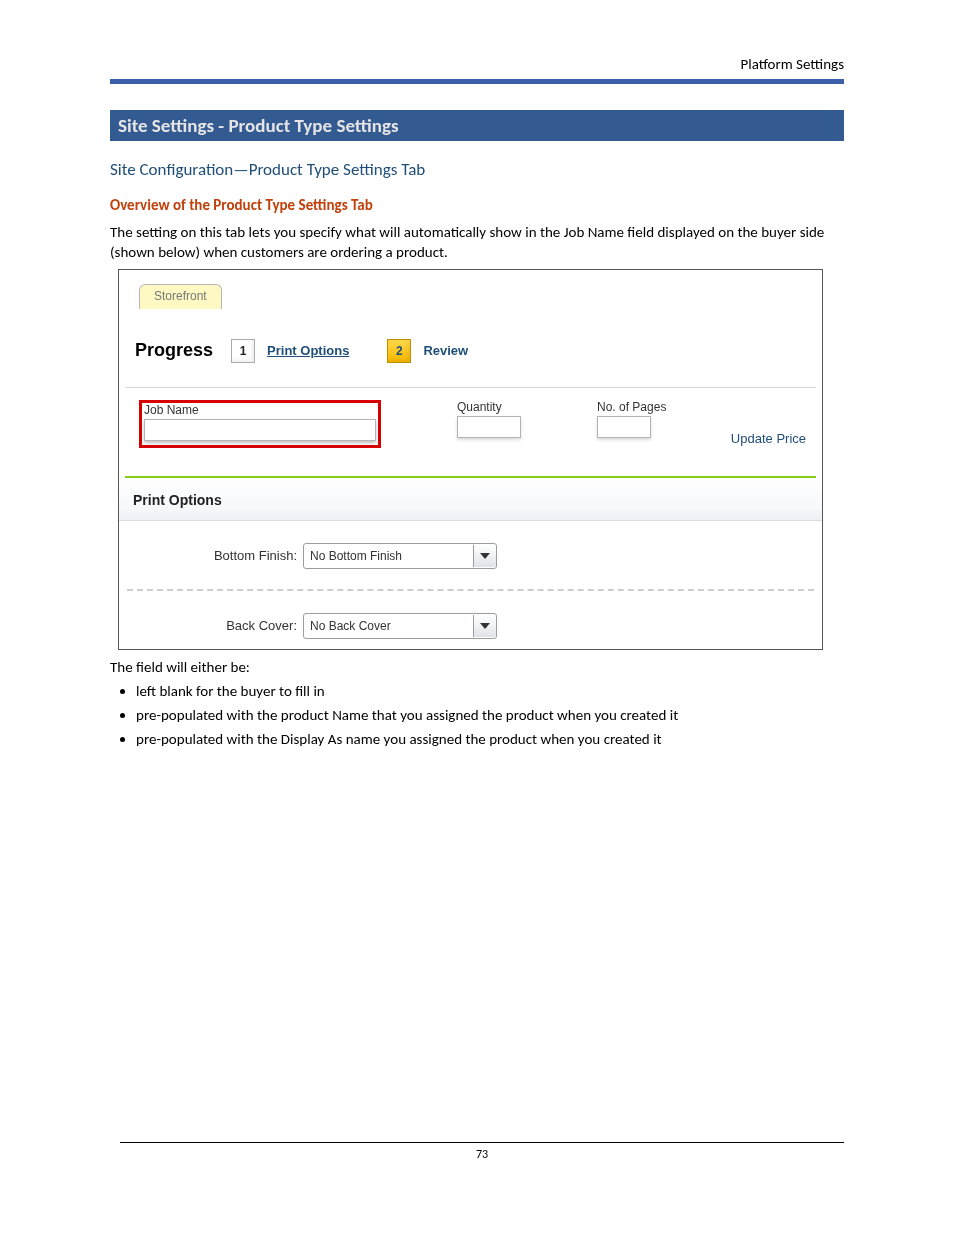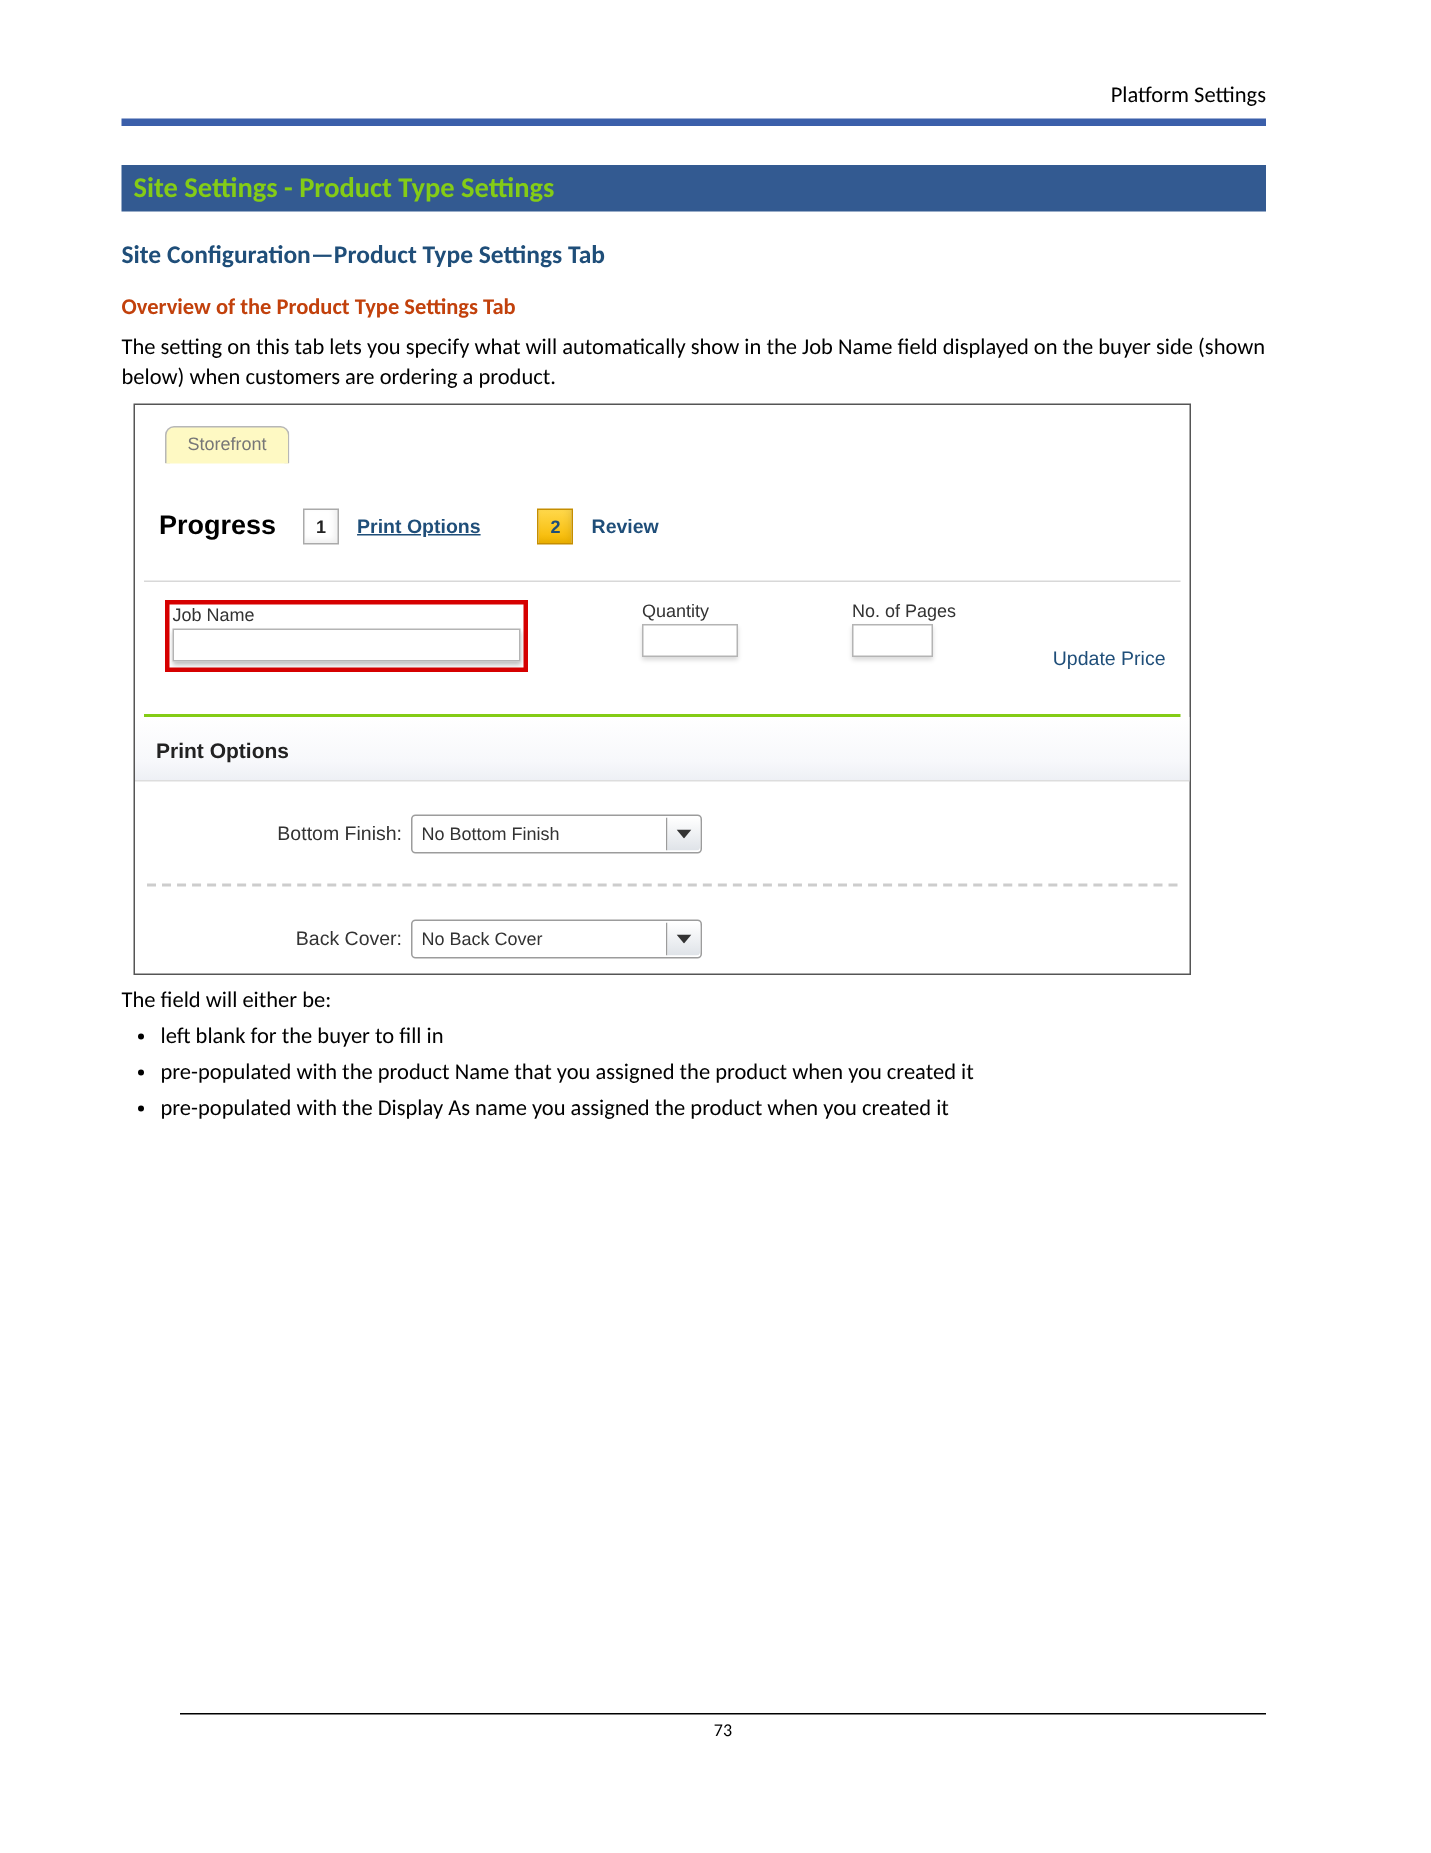--- a/index.html
+++ b/index.html
@@ -6,45 +6,45 @@
     font-family: Calibri, 'Segoe UI', Arial, sans-serif;
     margin: 0;
     padding: 0;
     background: #fff;
     color: #000;
   }
   .page {
     width: 954px;
     height: 1235px;
     box-sizing: border-box;
-    padding: 55px 110px 40px 81px;
+    padding: 55px 110px 40px 110px;
     position: relative;
   }
   .running-header {
     text-align: right;
     font-size: 15px;
     margin-bottom: 6px;
   }
   .header-rule {
     height: 5px;
     background: #3b5faa;
     margin-bottom: 26px;
   }
   .section-banner {
     background: #335a91;
-    color: #84cc16;
+    color: #e5e5e5;
     font-weight: bold;
     font-size: 19px;
     padding: 4px 8px;
     margin-bottom: 18px;
   }
   .h2 {
     color: #1f4e79;
     font-size: 17px;
-    font-weight: bold;
+    font-weight: normal;
     margin: 10px 0 16px 0;
   }
   .h3 {
     color: #c2410c;
     font-size: 15px;
     font-weight: bold;
     margin: 0 0 8px 0;
   }
   .body-text {
     font-size: 15px;

